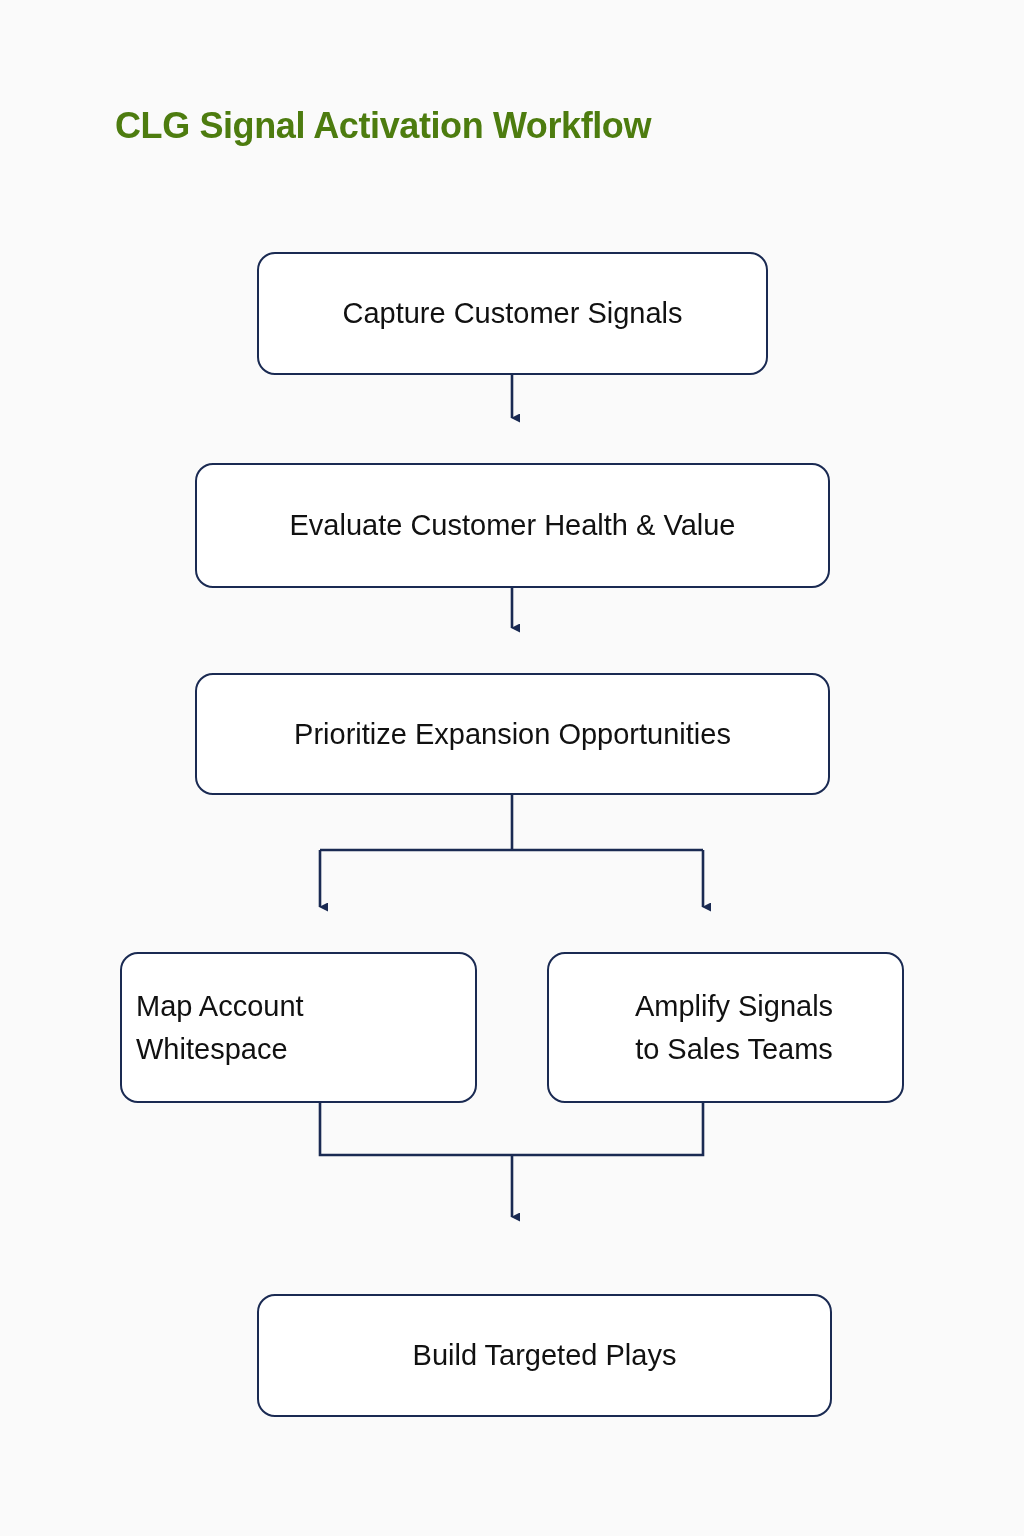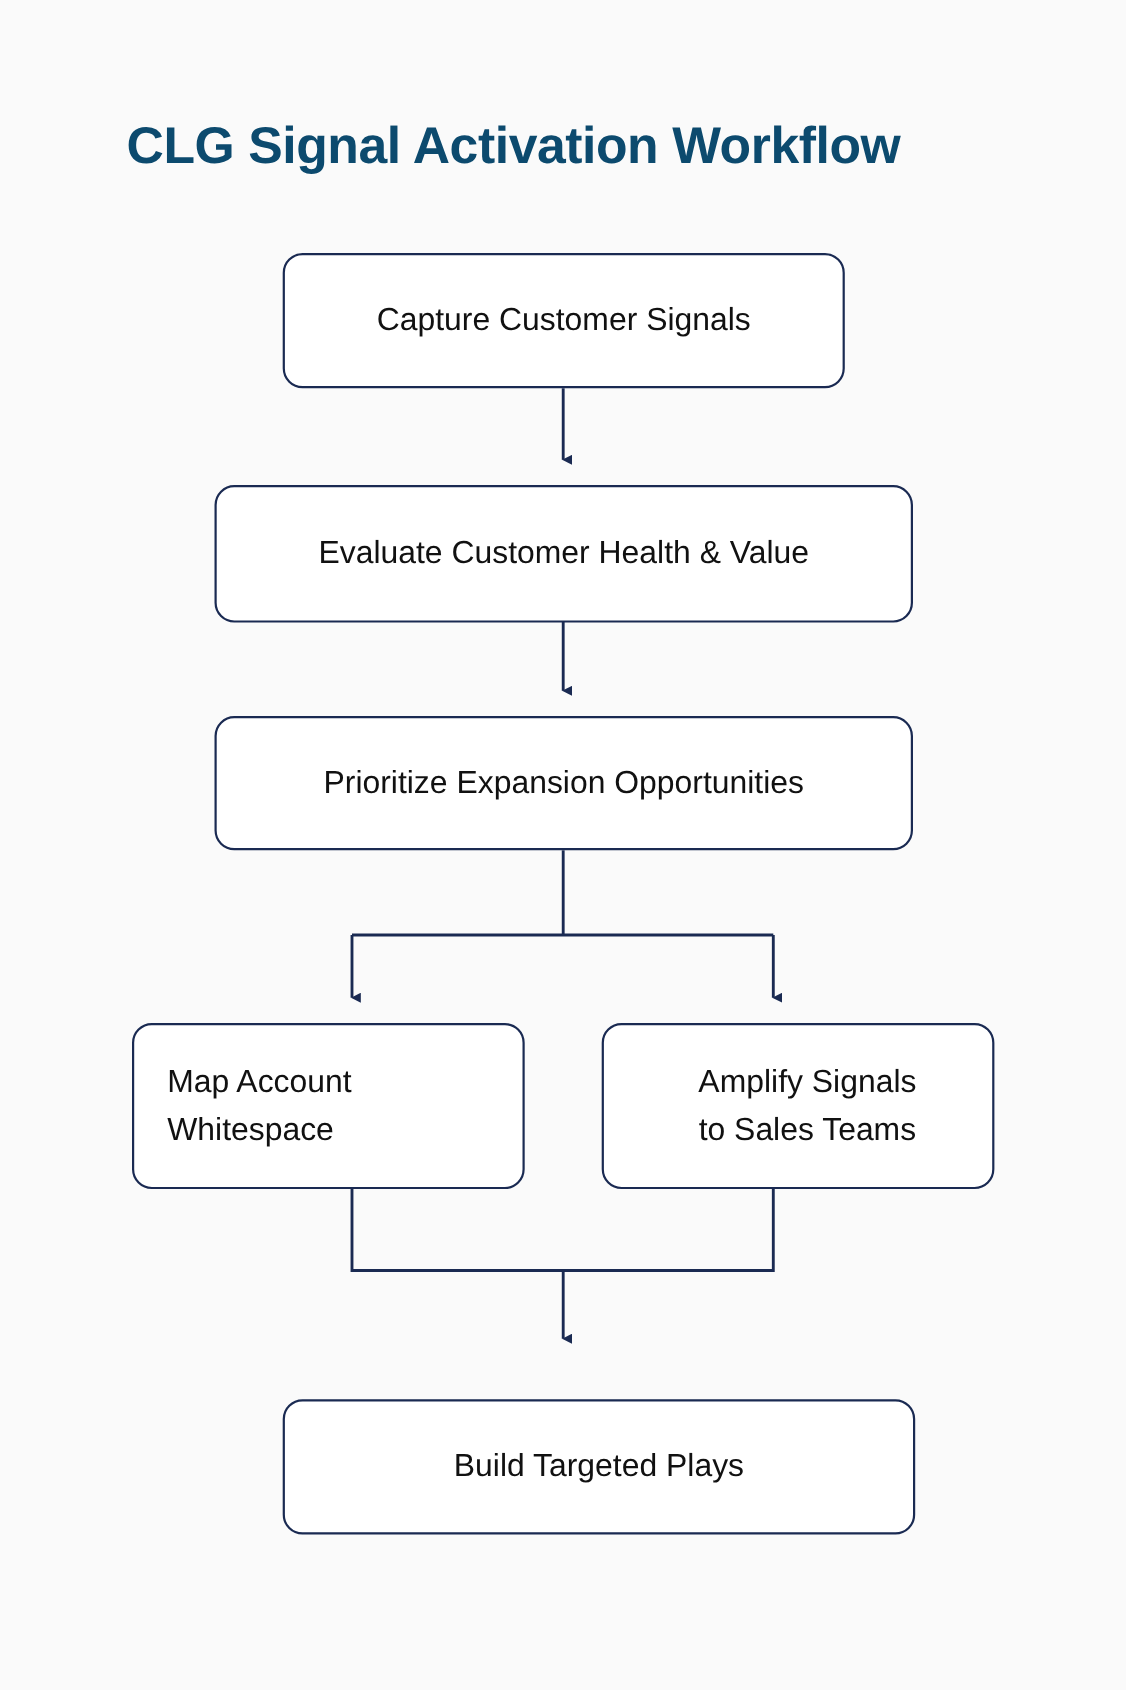--- a/index.html
+++ b/index.html
@@ -26,47 +26,48 @@
     top: 0;
     width: 1024px;
     height: 1536px;
     display: block;
   }
   .page-title {
     position: absolute;
     left: 115px;
     top: 108px;
     width: 800px;
-    font-size: 47px;
+    font-size: 36px;
     font-weight: bold;
-    color: #0c4a6e;
+    color: #4d7c0f;
     letter-spacing: -0.4px;
     line-height: 1.0;
     white-space: nowrap;
   }
   .node {
     position: absolute;
     box-sizing: border-box;
     background: #ffffff;
     border: 2.5px solid #1a2a52;
     border-radius: 18px;
     display: flex;
     align-items: center;
     color: #111111;
     font-size: 29px;
     line-height: 1.45;
+    margin-top: 22px;
   }
   .node.center {
     justify-content: center;
     text-align: center;
   }
   .node.leftalign {
     justify-content: flex-start;
     text-align: left;
-    padding-left: 30px;
+    padding-left: 14px;
   }
   .node-label {
     display: block;
     white-space: pre-line;
   }
 
   
   #node-capture        { left: 257px; top: 230px;  width: 511px; height: 123px; }
   #node-evaluate       { left: 195px; top: 441px;  width: 635px; height: 125px; }
   #node-prioritize     { left: 195px; top: 651px;  width: 635px; height: 122px; }

